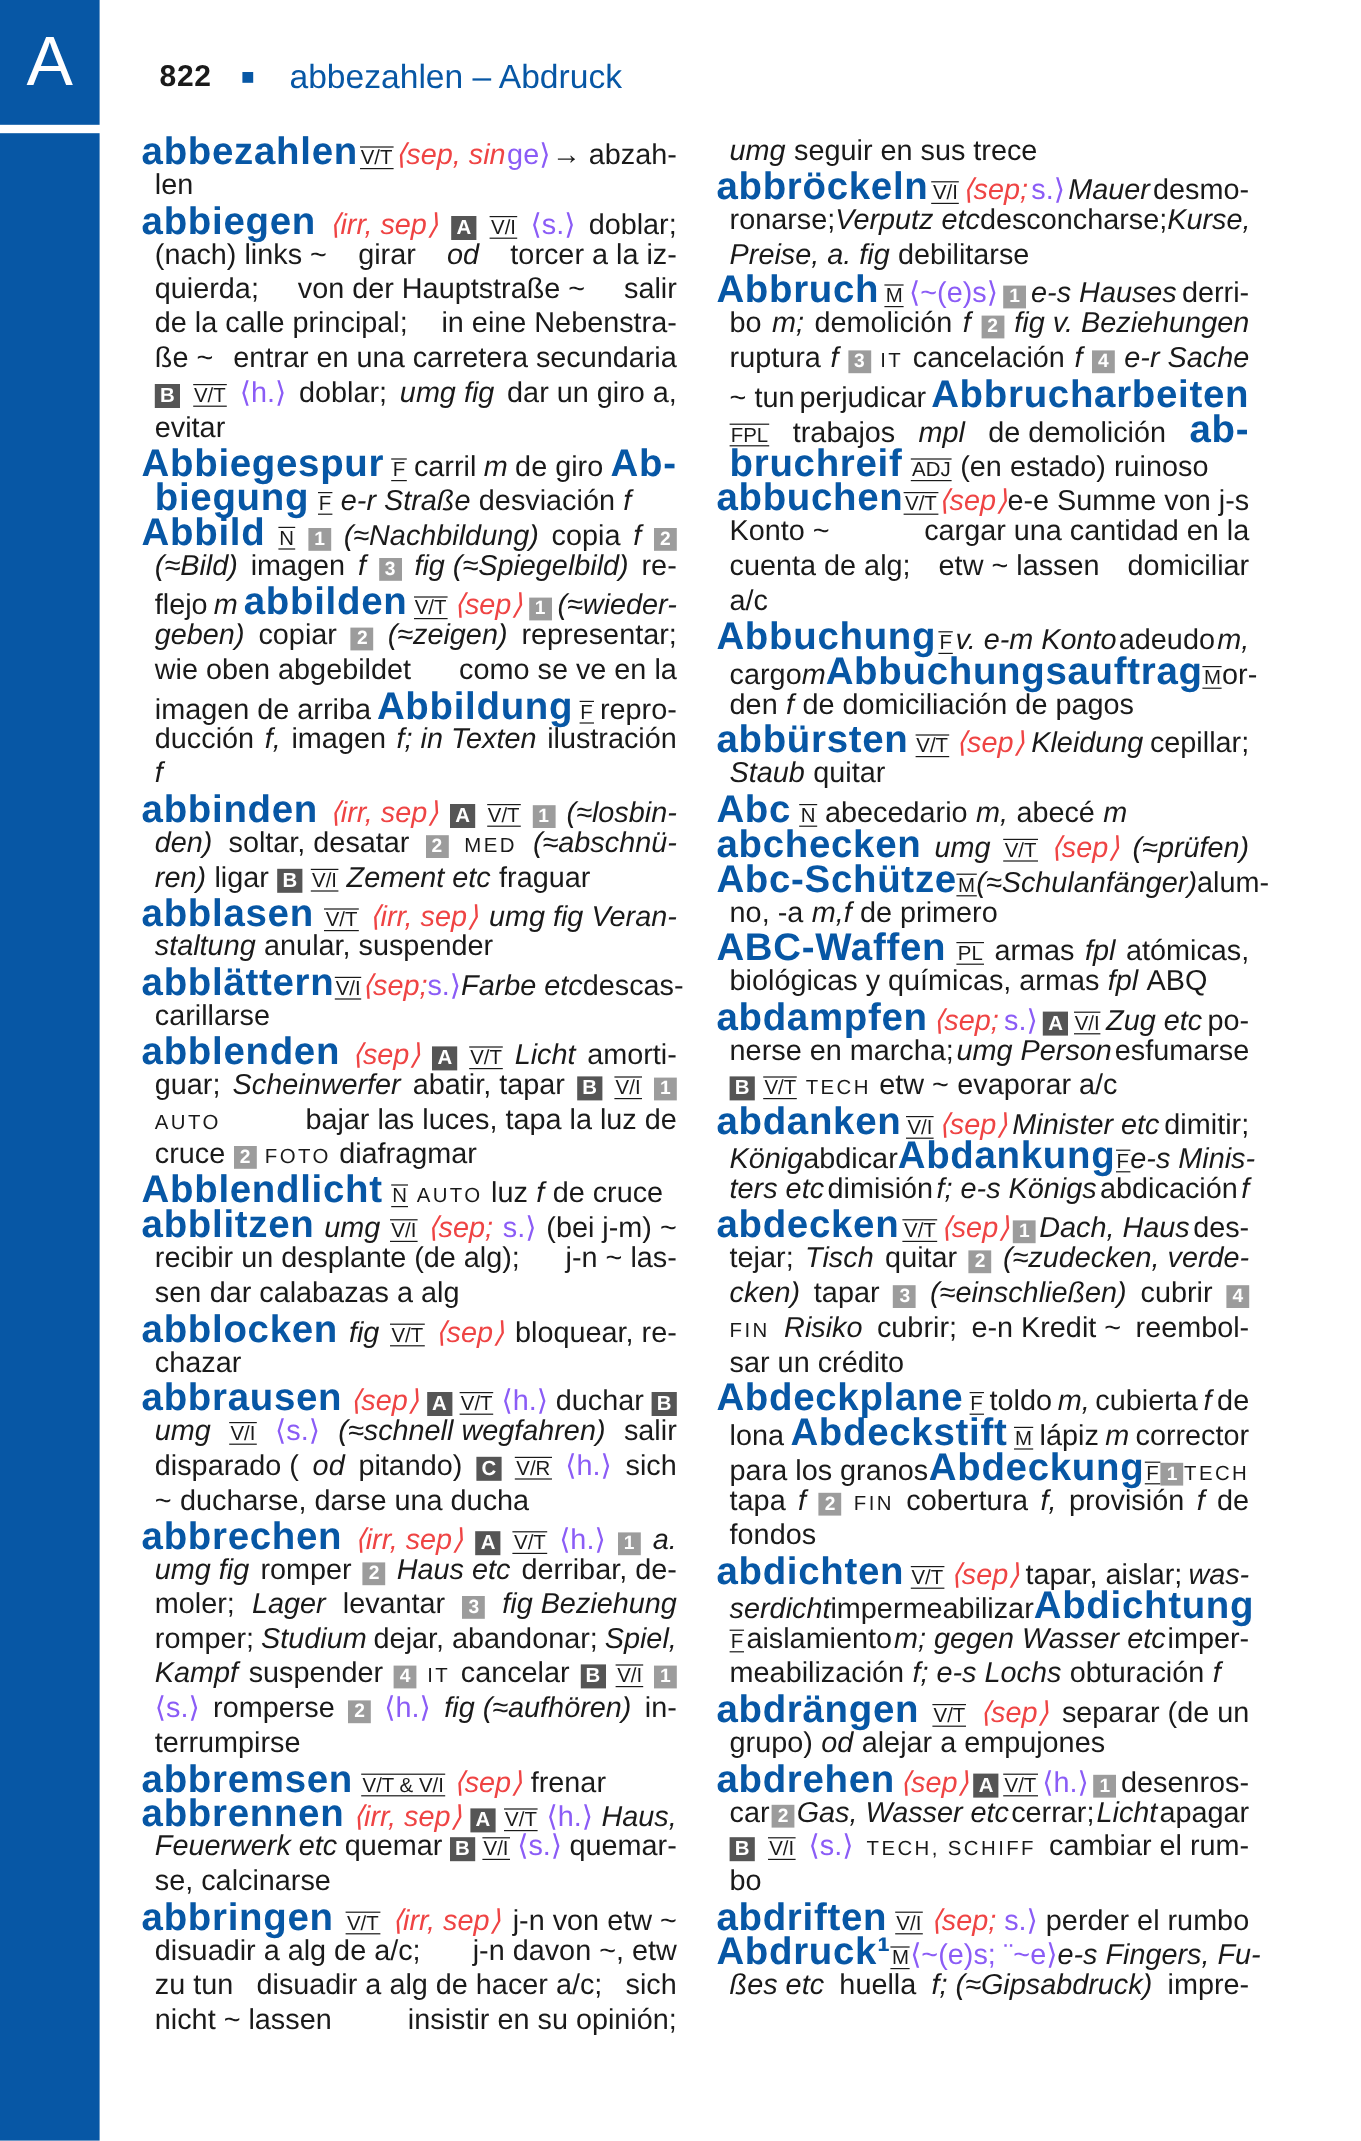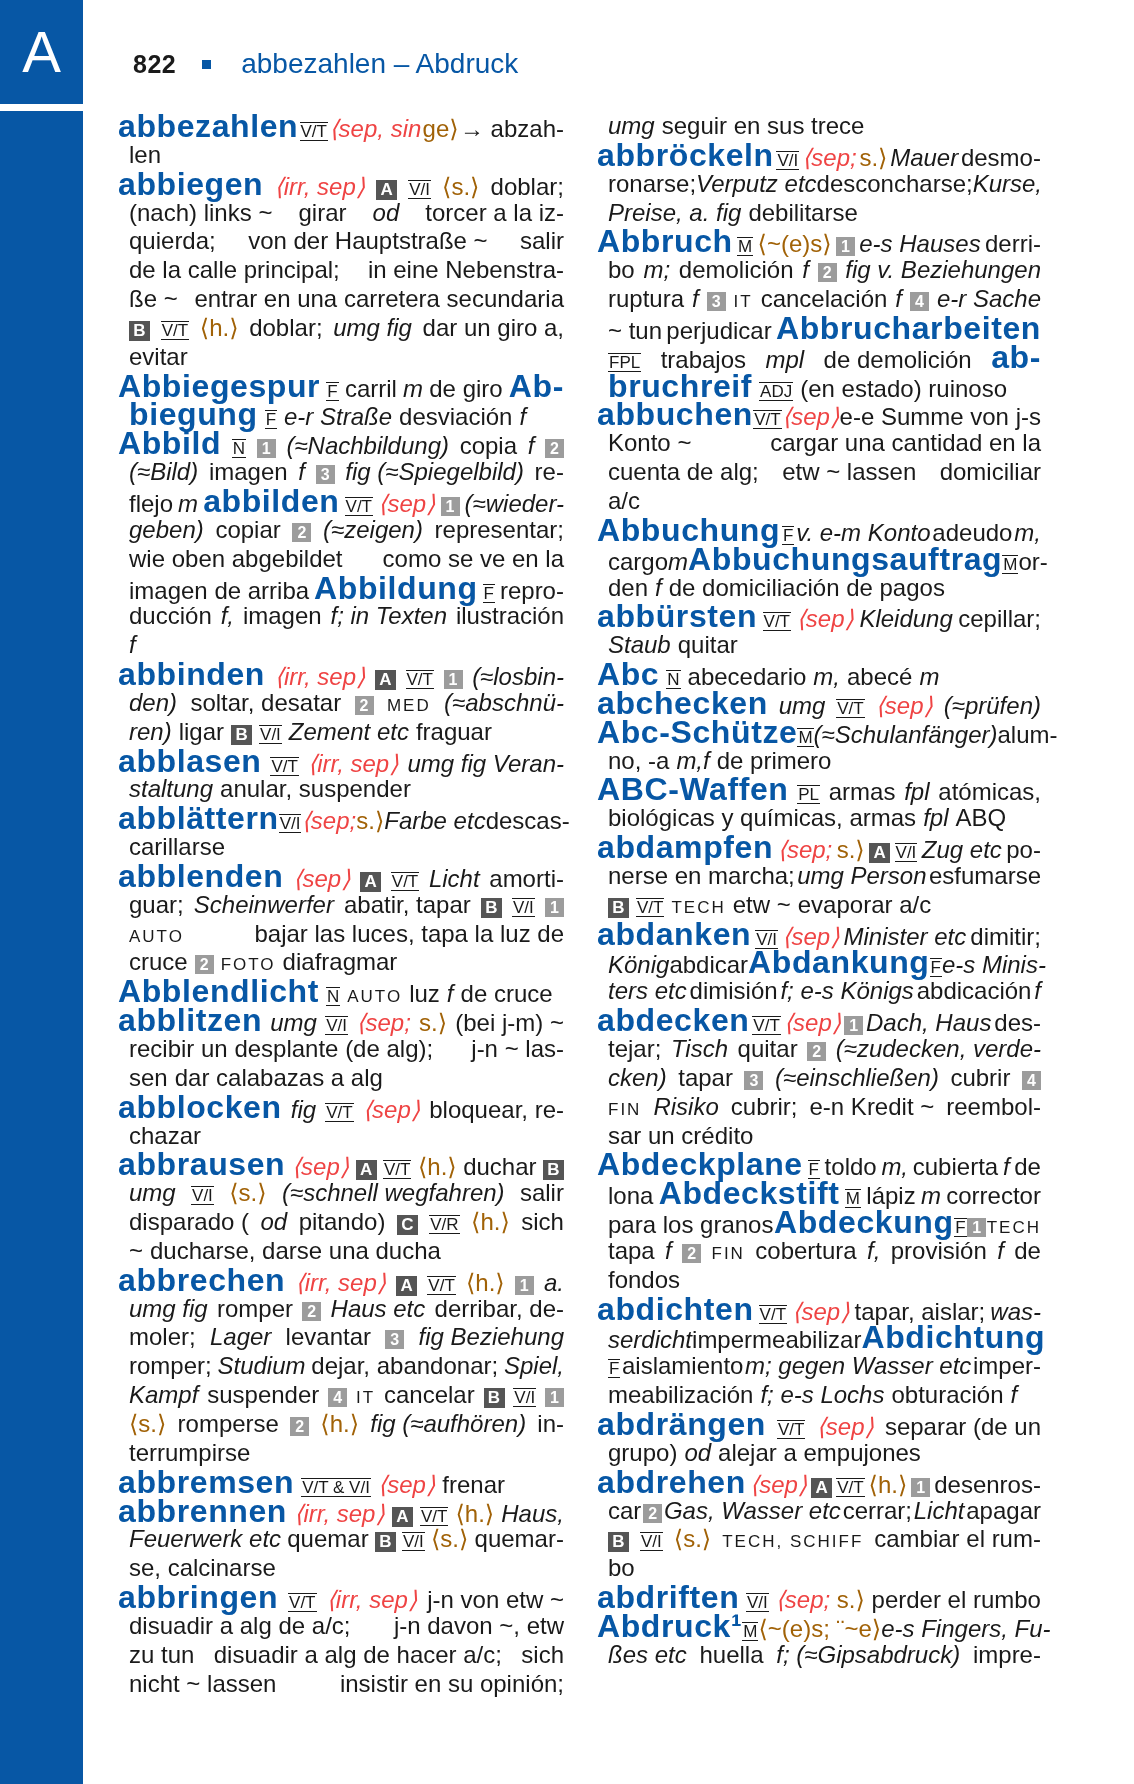--- a/index.html
+++ b/index.html
@@ -14,21 +14,21 @@
   .range { font-size:28px; font-weight:normal; color:#0757a5; font-family:"Liberation Sans", sans-serif; }
   .col { position:absolute; top:112px; font-family:"Liberation Sans", sans-serif; font-size:24px; }
   .col.left { left:118px; width:446px; }
   .col.right { left:597px; width:444px; }
   .line { height:28.85px; line-height:28.85px; white-space:nowrap; display:flex; justify-content:space-between; align-items:baseline; }
   .line.indent { padding-left:11px; }
   .line.last { justify-content:flex-start; gap:7px; }
   .hw { color:#0757a5; font-weight:bold; font-size:32px; letter-spacing:0.6px; }
   .it { font-style:italic; }
   .bl { color:#ef4444; font-style:italic; }
-  .blb { color:#a16207; }
+  .blb { color:#8b5cf6; }
   .b { font-weight:normal; }
   .sc { font-size:17px; letter-spacing:2px; }
   .tag { font-size:17px; border-top:1.5px solid #1a1a1a; border-bottom:1.5px solid #1a1a1a; line-height:17px; padding:0 1px; display:inline-block; }
   .num { display:inline-block; background:#9c9c9c; color:#fff; font-weight:bold; font-size:16px; width:19px; height:19px; line-height:19px; text-align:center; }
   .let { display:inline-block; background:#555555; color:#fff; font-weight:bold; font-size:17px; width:21px; height:20px; line-height:20px; text-align:center; }
 </style>
 </head>
 <body>
 
 <div class="tab-a">A</div>

